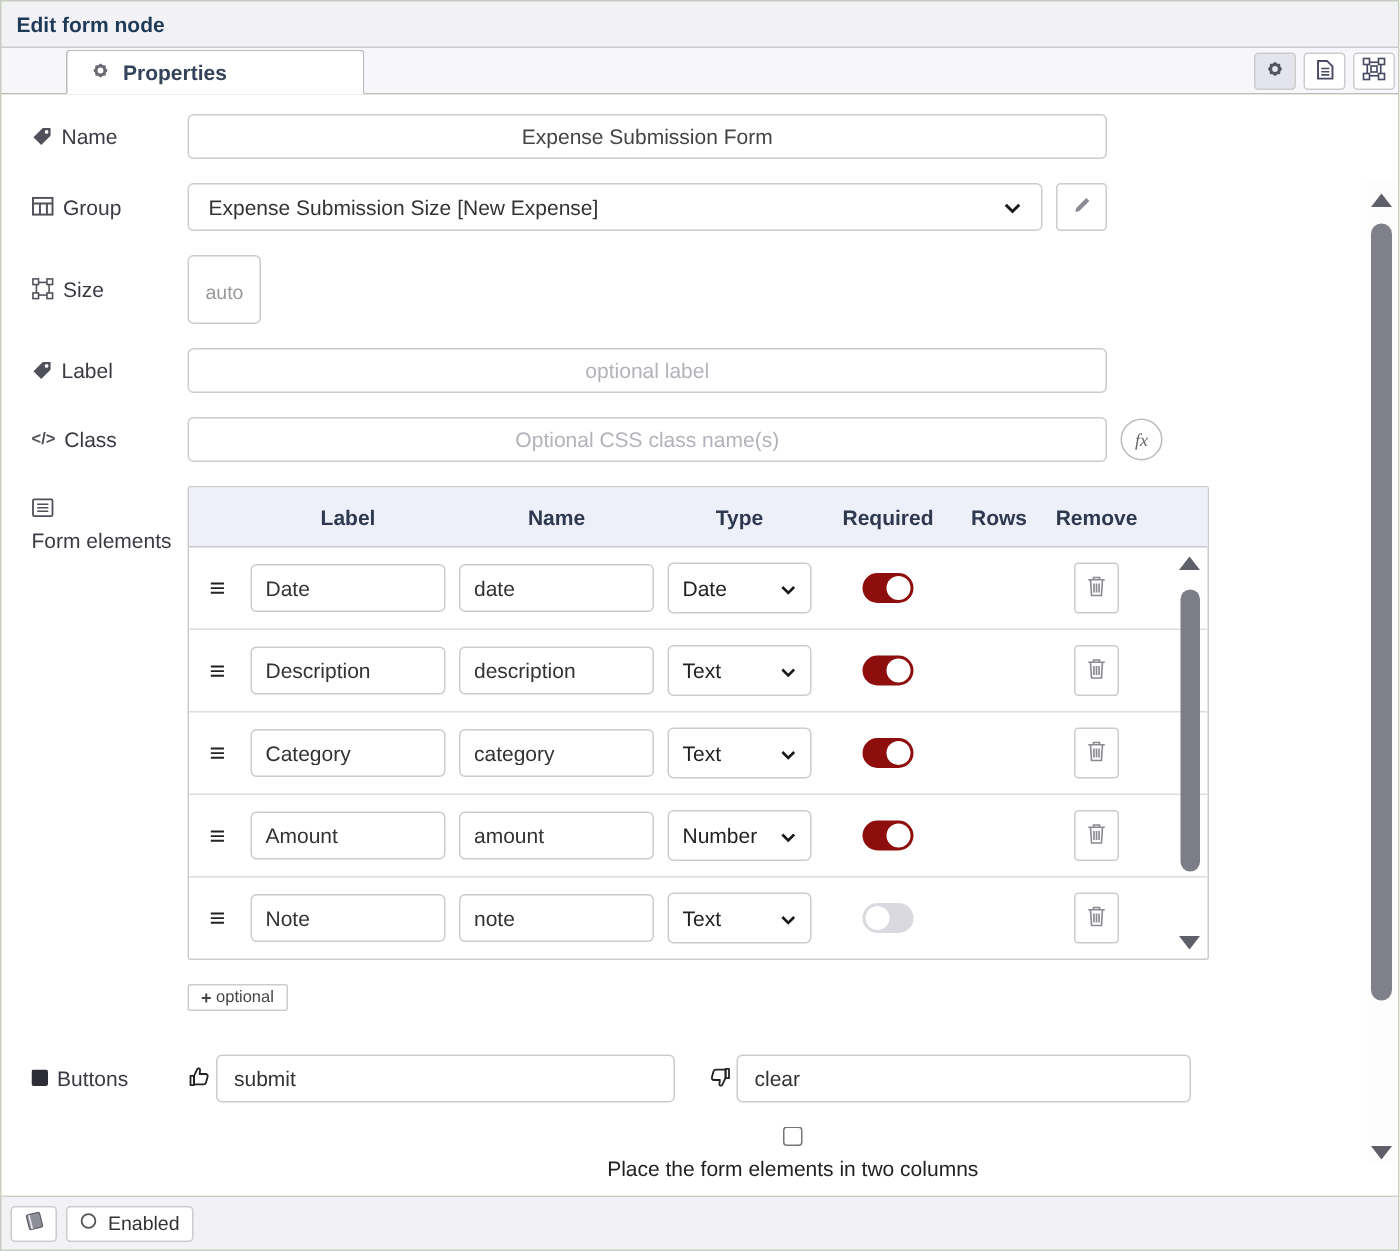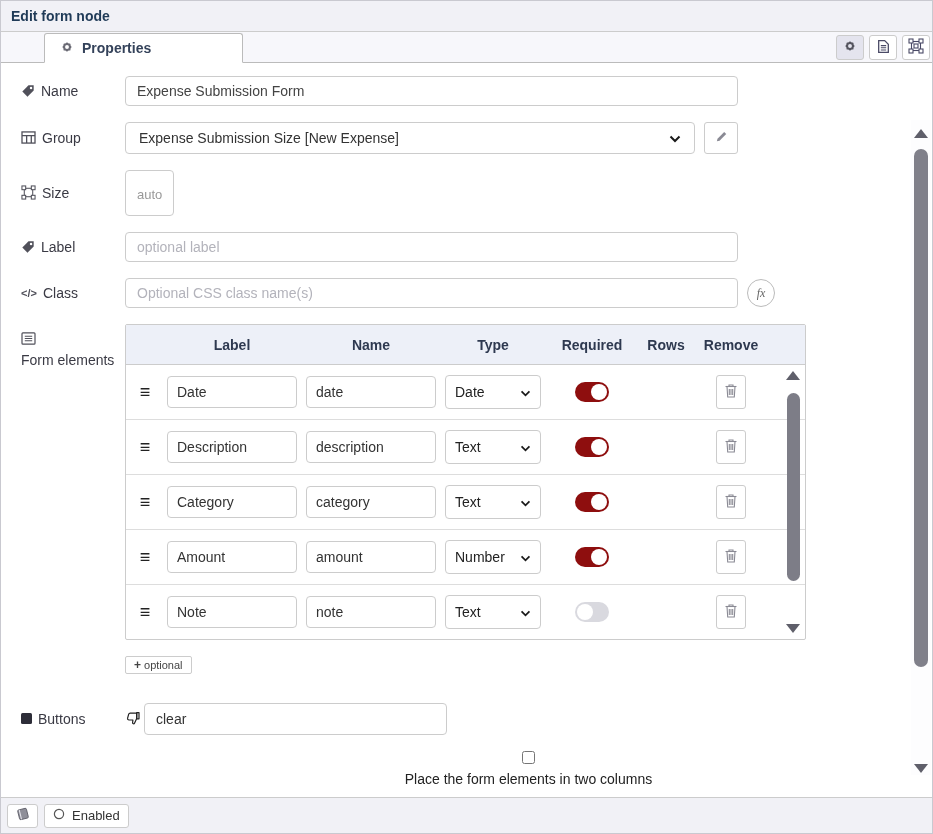--- a/index.html
+++ b/index.html
@@ -30,21 +30,21 @@
   .tab { width:199px; height:30px; background:#fff; border:1px solid #bbb; border-bottom:1px solid #fff; margin-left:3px; margin-bottom:-1px; border-radius:3px 3px 0 0; display:flex; align-items:center; gap:8px; padding-left:15px; font-weight:bold; color:#34425a; position:relative; z-index:2; cursor:pointer; }
   .tab-actions { position:absolute; right:2px; top:3px; display:flex; gap:5px; z-index:3; }
   .icon-btn { width:28px; height:25px; border:1px solid #ccc; border-radius:3px; background:#fff; display:flex; align-items:center; justify-content:center; cursor:pointer; padding:0; }
   .icon-btn.active { background:#e4e4ee; }
 
   
   .content { flex:1; background:#fff; padding-top:13px; position:relative; overflow:hidden; }
   .form-row { display:flex; align-items:center; margin:0 0 16px 20px; }
   .row-label { width:104px; flex-shrink:0; display:flex; align-items:center; gap:6px; color:#3a3a44; flex-wrap:wrap; line-height:1.35; }
   .row-label .ric { display:inline-flex; align-items:center; }
-  .text-input { height:30px; width:613px; border:1px solid #ccc; border-radius:4px; padding:0 11px; font-size:14px; color:#444; font-family:inherit; background:#fff; }
+  .text-input { height:30px; width:613px; border:1px solid #ccc; border-radius:4px; padding:0 11px; font-size:14px; color:#444; font-family:inherit; background:#fff;text-align:center; }
   .text-input::placeholder { color:#b3b3bb; }
   .select-box { height:32px; width:570px; border:1px solid #ccc; border-radius:4px; background:#fff; display:flex; align-items:center; justify-content:space-between; padding:0 13px; color:#333; cursor:pointer; }
   .sq-btn { width:34px; height:32px; border:1px solid #ccc; border-radius:3px; background:#fff; display:flex; align-items:center; justify-content:center; margin-left:9px; cursor:pointer; }
   .size-btn { height:46px; padding:16px 11px; border:1px solid #ccc; border-radius:4px; background:#fff; color:#999; font-size:13px; font-family:inherit; cursor:pointer; }
   .fx-btn { width:28px; height:28px; border-radius:50%; border:1px solid #bbb; background:#fff; margin-left:9px; display:flex; align-items:center; justify-content:center; cursor:pointer; }
   .fx-btn span { font-family:"Liberation Serif", serif; font-style:italic; font-size:12px; color:#666; }
 
   
   .el-table { width:681px; border:1px solid #ccc; border-radius:2px; background:#fff; position:relative; }
   .grid-cols { display:grid; grid-template-columns:26px 130px 130px 96px 84px 46px 66px; column-gap:9px; align-items:center; padding-left:6px; }
@@ -414,20 +414,29 @@
       <div class="row-label">
         <span class="ric">
             <svg width="11" height="11" viewBox="0 0 11 11">
               <rect x="0" y="0" width="11" height="11" rx="1.5" fill="#2d2d38"></rect>
             </svg>
           </span>
         <span>Buttons</span>
       </div>
       <div class="btn-field">
         <span class="ric">
+          <svg width="16" height="16" viewBox="0 0 16 16" fill="none" stroke="#222" stroke-width="1.2" stroke-linejoin="round">
+              <path d="M2 7.2h2.3v6.2H2z"></path>
+              <path d="M4.3 12.9V7.4l2.2-4.6c.5-1 2-.6 1.9.5L8.1 6h3.9c1 0 1.7.9 1.4 1.8l-1.1 4c-.2.7-.9 1.1-1.6 1.1H4.3z"></path>
+            </svg>
+        </span>
+        <input class="small-input" type="text" value="submit" style="">
+      </div>
+      <div class="btn-field">
+        <span class="ric">
           <svg width="16" height="16" viewBox="0 0 16 16" fill="none" stroke="#222" stroke-width="1.2" stroke-linejoin="round" transform="rotate(180)">
               <path d="M2 7.2h2.3v6.2H2z"></path>
               <path d="M4.3 12.9V7.4l2.2-4.6c.5-1 2-.6 1.9.5L8.1 6h3.9c1 0 1.7.9 1.4 1.8l-1.1 4c-.2.7-.9 1.1-1.6 1.1H4.3z"></path>
             </svg>
         </span>
         <input class="small-input" type="text" style="width: 303px;" value="clear">
       </div>
     </div>
 
     <div class="checkbox-row">

